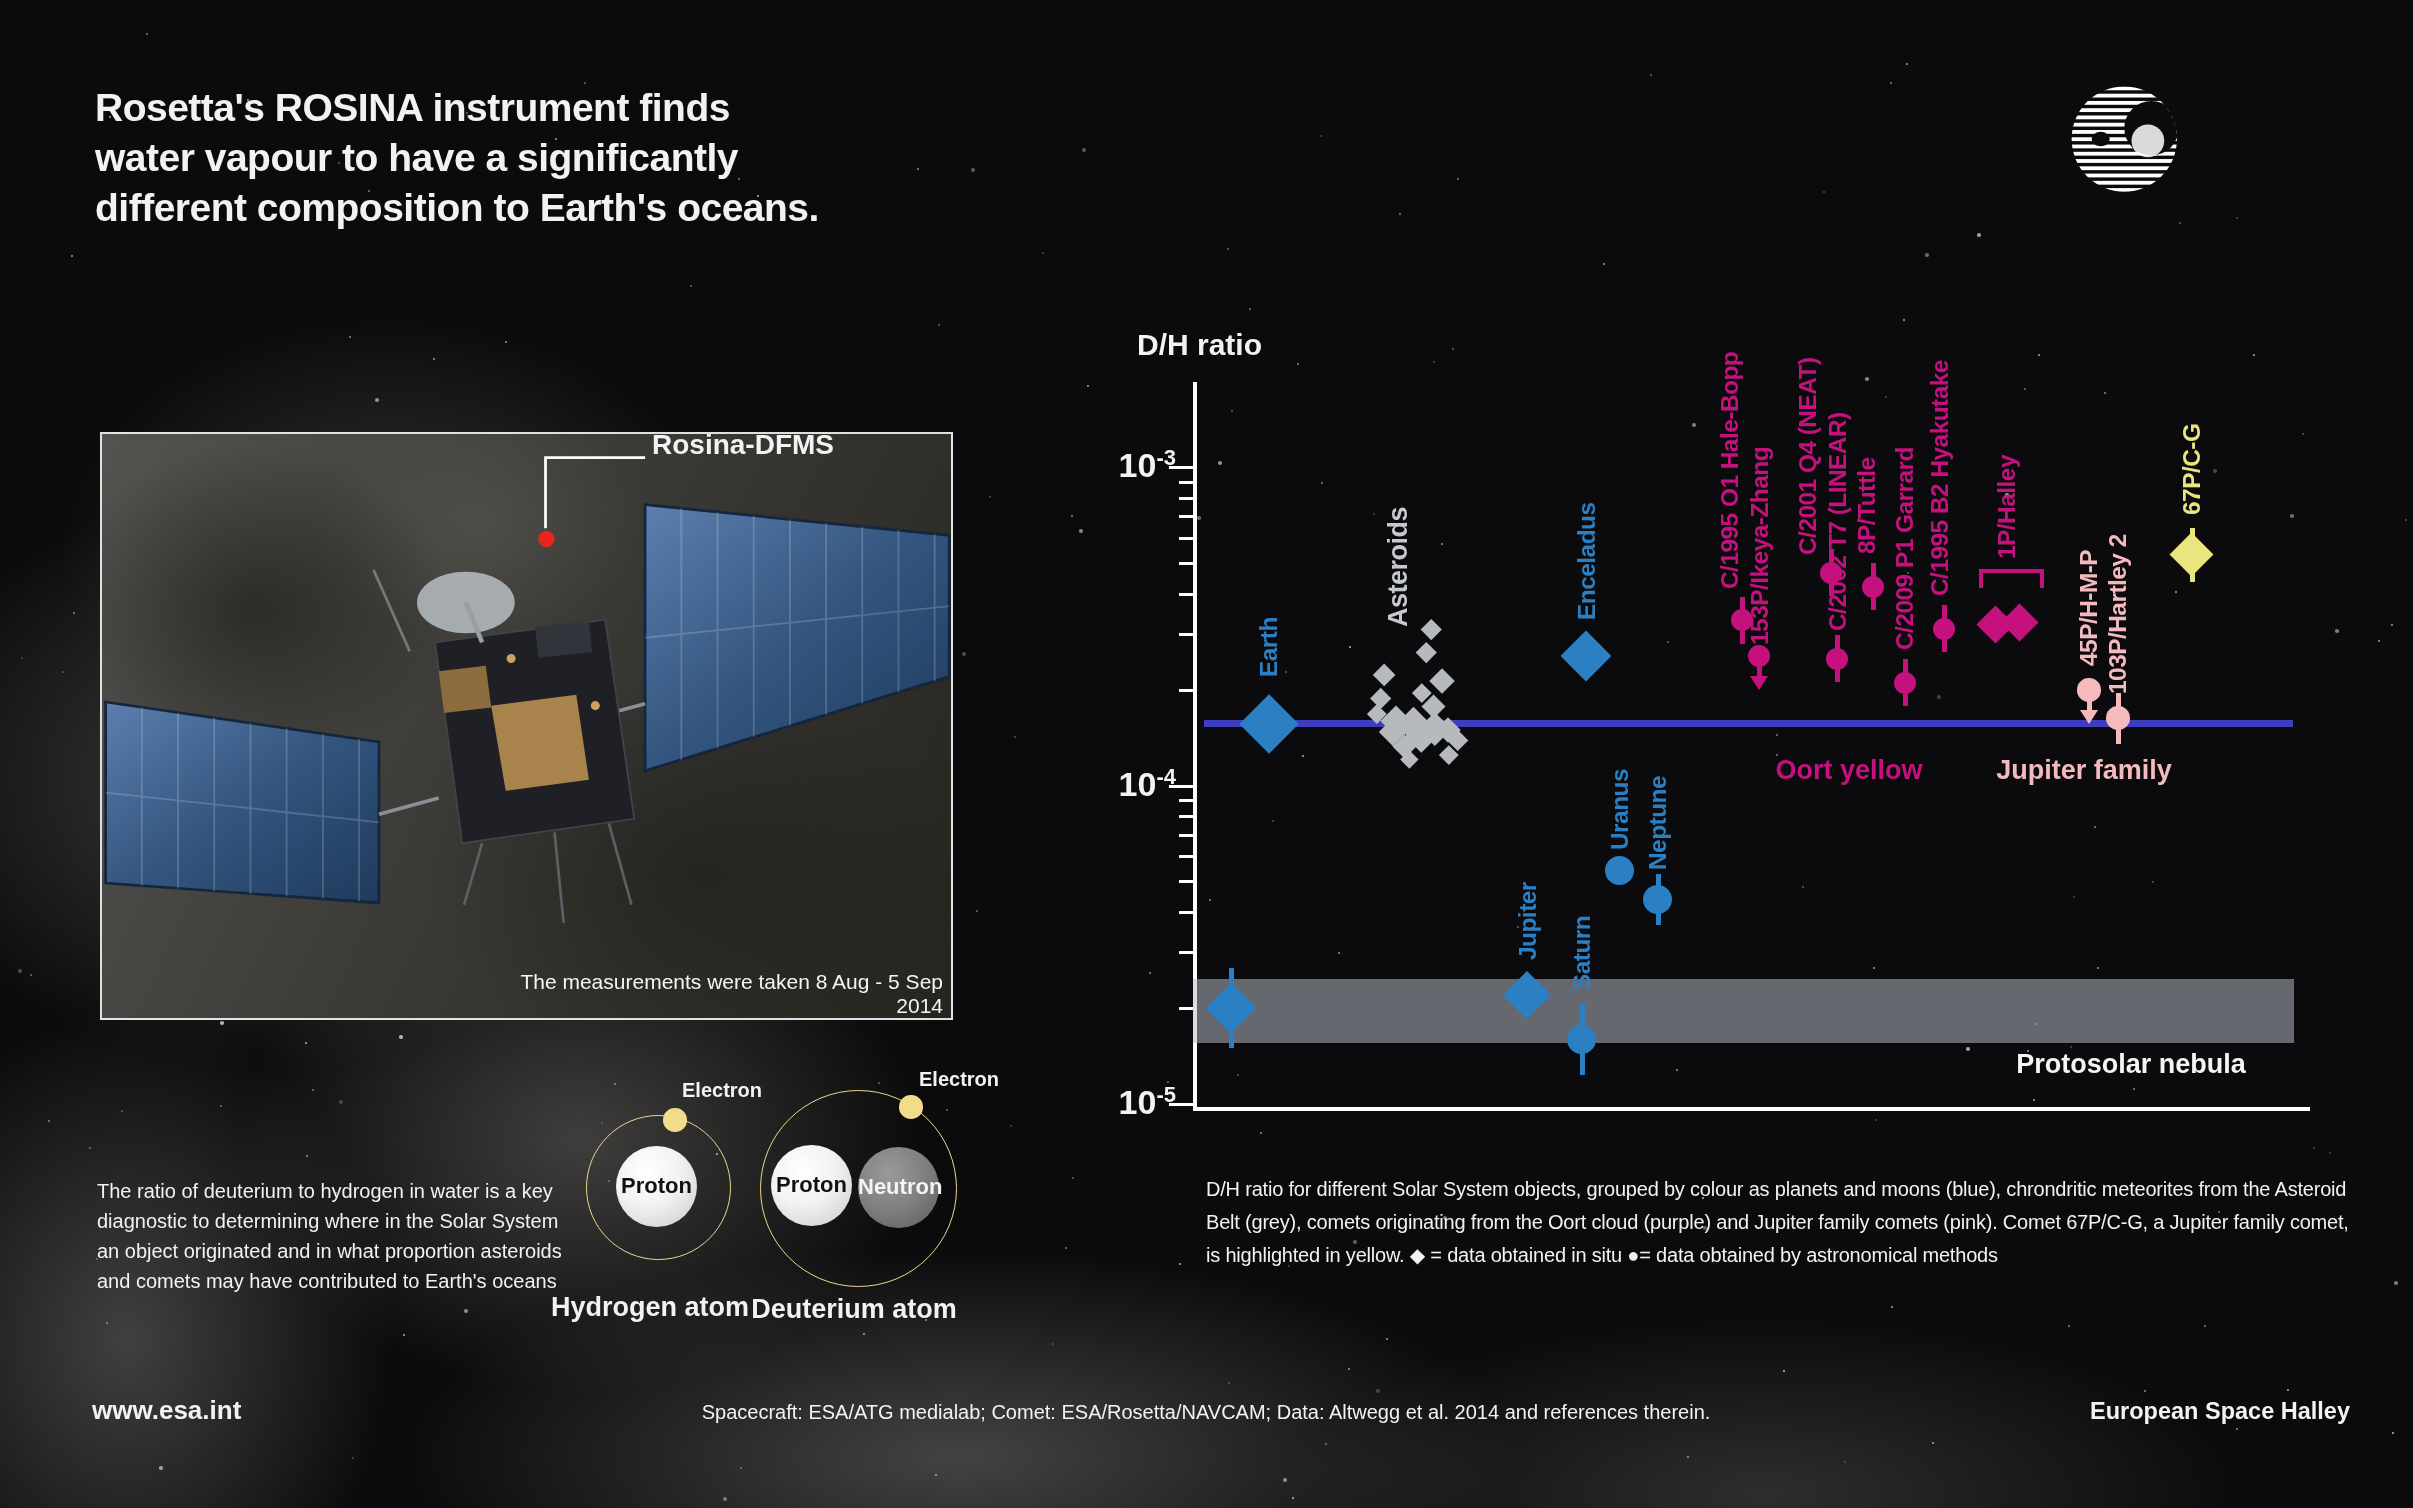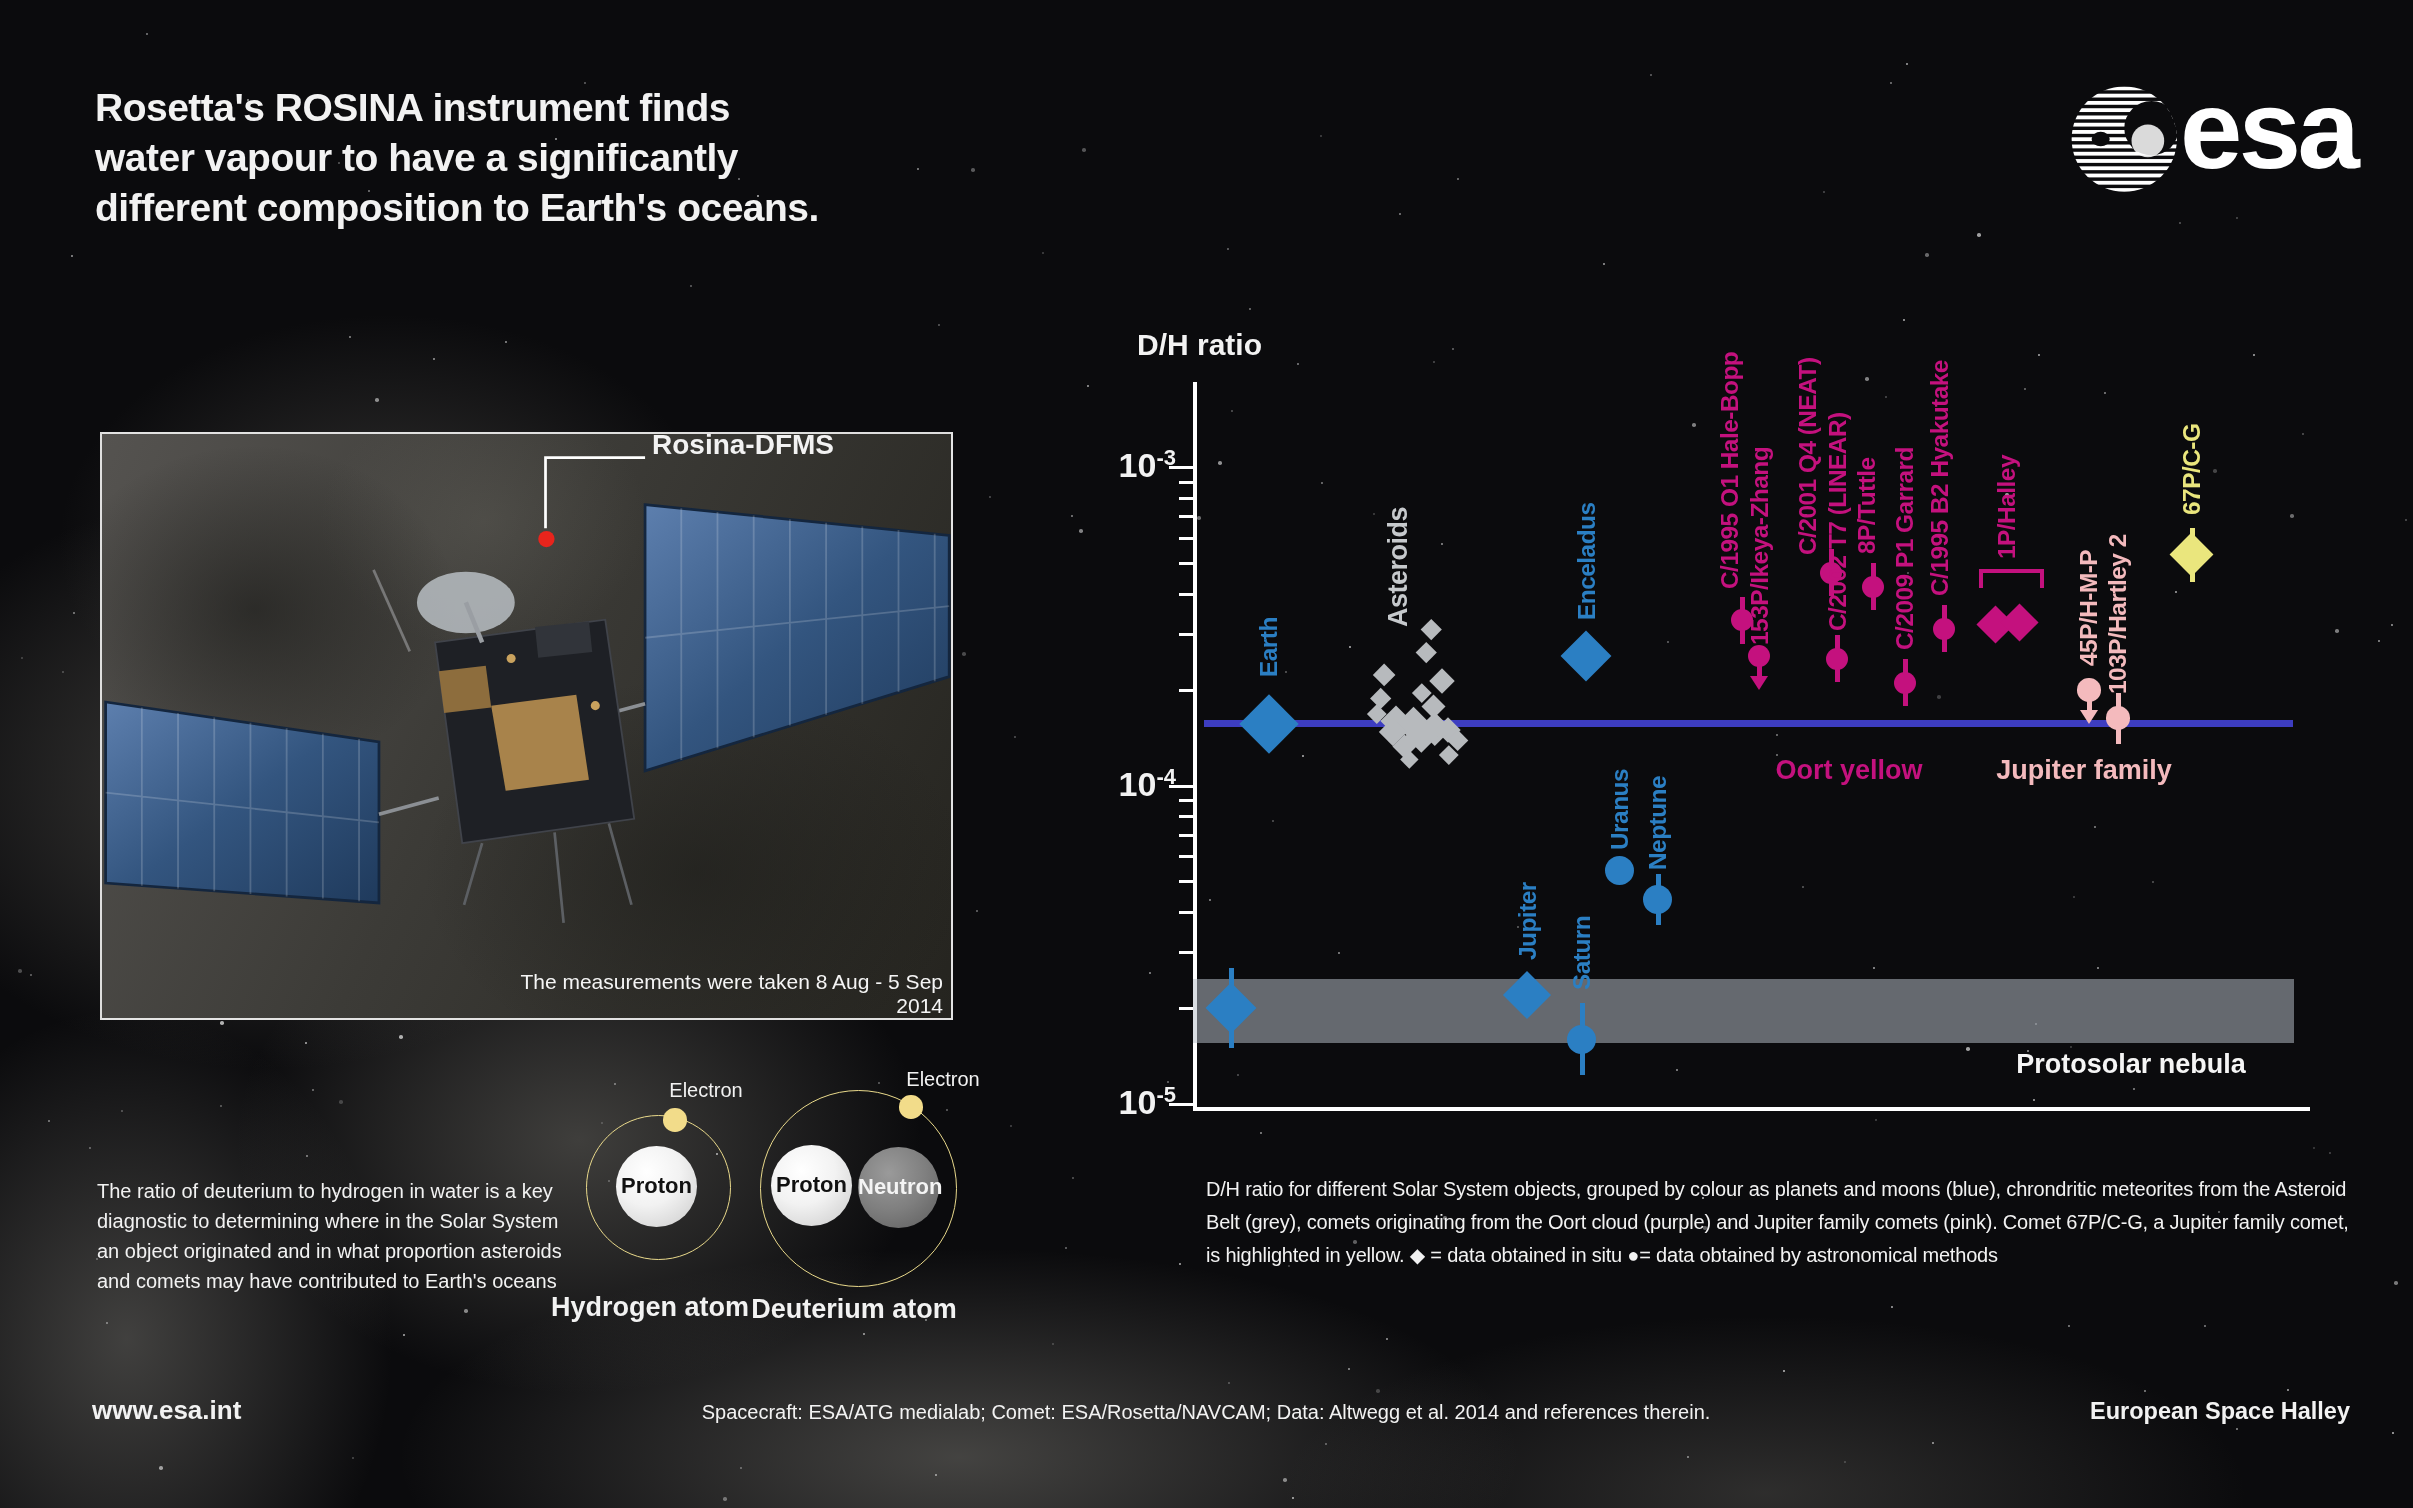--- a/index.html
+++ b/index.html
@@ -59,21 +59,21 @@
   .footer-right{position:absolute;right:63px;top:1398px;font-weight:bold;font-size:23.5px;}
   
   .orbit{position:absolute;border:1.8px solid #e9d98b;border-radius:50%;}
   .nucleus{position:absolute;border-radius:50%;}
   .proton{background:radial-gradient(circle at 38% 32%, #ffffff 0%, #f2f2f2 45%, #c9c9c9 100%);}
   .neutron{background:radial-gradient(circle at 38% 32%, #9a9a9a 0%, #7f7f7f 50%, #5c5c5c 100%);}
   .nucleus-label{position:absolute;width:100%;text-align:center;top:50%;transform:translateY(-55%);font-weight:bold;font-size:22px;}
   .proton .nucleus-label{color:#111;}
   .neutron .nucleus-label{color:#f4f4f4;}
   .electron{position:absolute;width:23.5px;height:23.5px;border-radius:50%;background:#f2dc8a;}
-  .electron-label{position:absolute;transform:translateX(-50%);font-weight:normal;font-size:20px;}
+  .electron-label{position:absolute;transform:translateX(-50%);font-weight:bold;font-size:20px;margin-left:16px;}
   .atom-title{position:absolute;transform:translateX(-50%);font-weight:bold;font-size:27px;white-space:nowrap;}
 </style>
 </head>
 <body>
 
 <div class="canvas">
   <div class="stars">
       <div class="star" style="left: 212px; top: 867px; width: 1.8px; height: 1.8px; opacity: 0.31;"></div>
       <div class="star" style="left: 62px; top: 671px; width: 1.8px; height: 1.8px; opacity: 0.26;"></div>
       <div class="star" style="left: 2394px; top: 1281px; width: 3.6px; height: 3.6px; opacity: 0.45;"></div>
@@ -296,21 +296,20 @@
             <rect x="0" y="94" width="130" height="4.2"></rect>
           <rect x="0" y="102" width="130" height="4.2"></rect>
             <rect x="0" y="110" width="130" height="4.2"></rect>
           <rect x="0" y="118" width="130" height="4.2"></rect>
         </g>
         <circle cx="92" cy="52" r="30" fill="#0b0b0d"></circle>
         <circle cx="88" cy="66" r="18" fill="#ffffff" opacity="0.85"></circle>
         <ellipse cx="36" cy="64" rx="10" ry="8" fill="#0b0b0d"></ellipse>
       </g>
     </svg>
-    <span class="esa-word">esa</span>
   </div>
 
   <div class="panel">
     <div class="panel-inner-shade"></div>
     <svg class="sc" viewBox="0 0 938 645" width="849" height="584">
       <defs>
         <linearGradient id="pan" x1="0" y1="0" x2="1" y2="1">
           <stop offset="0" stop-color="#5d7fae"></stop>
             <stop offset="0.5" stop-color="#33557f"></stop>
             <stop offset="1" stop-color="#1f3a5c"></stop>

